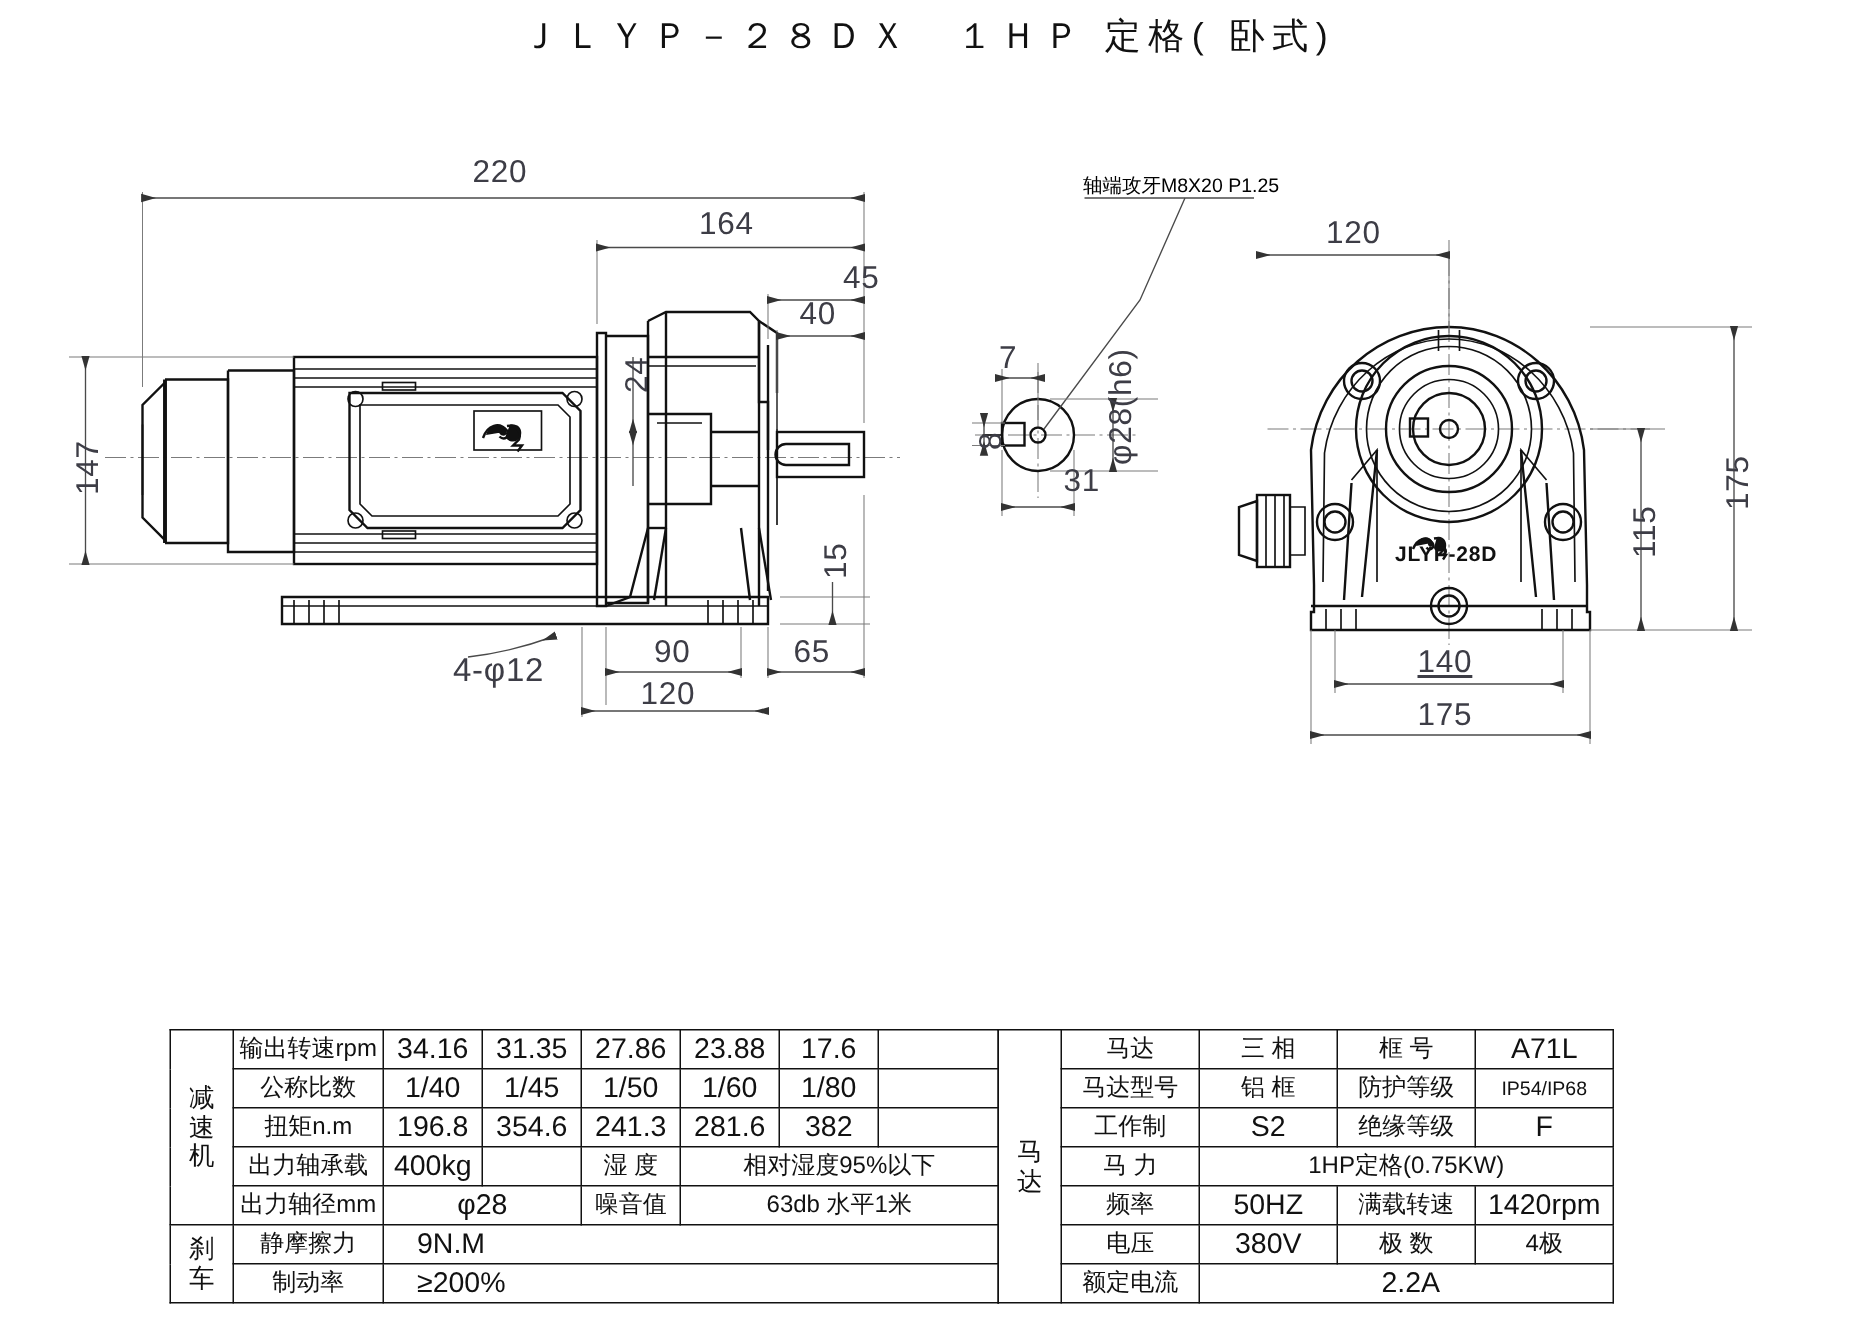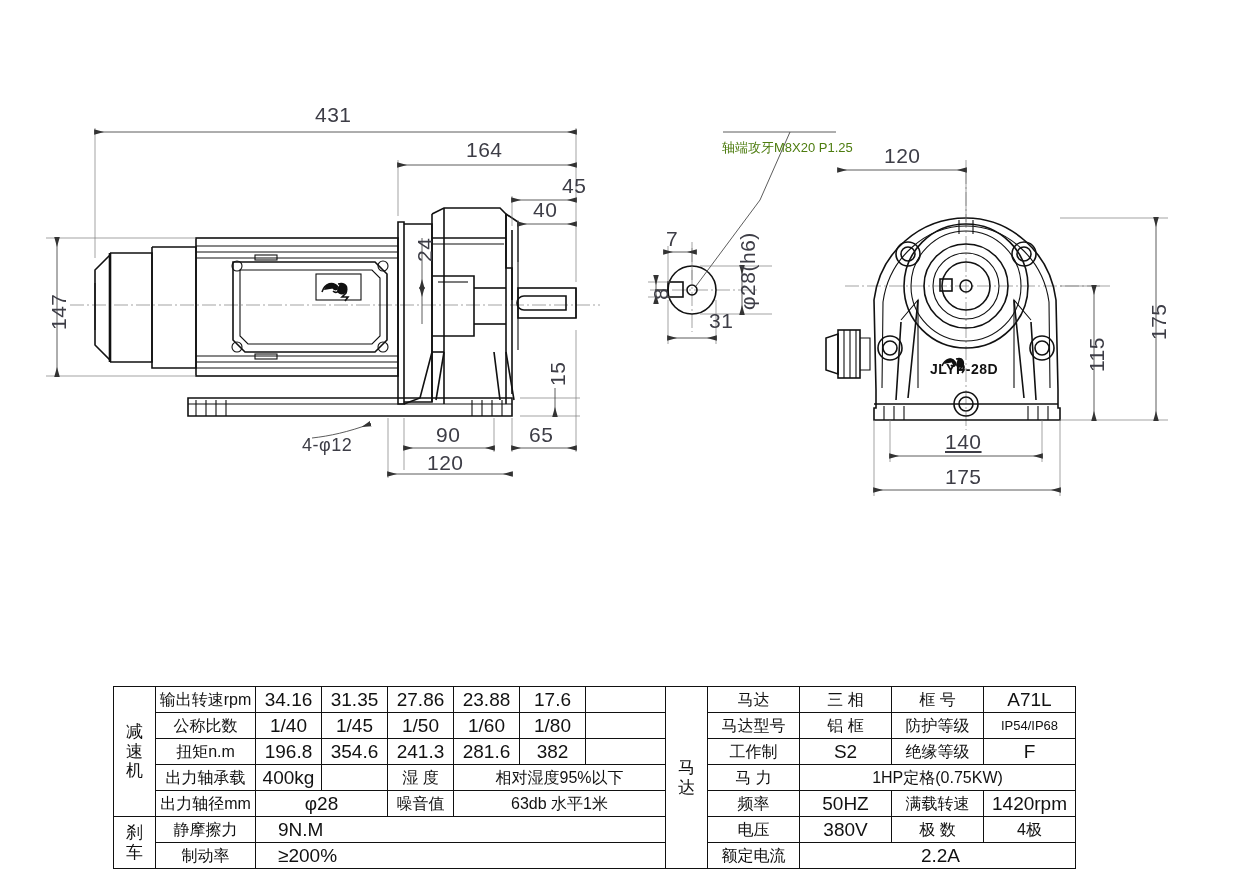--- a/index.html
+++ b/index.html
@@ -26,22 +26,22 @@
   .ctr{stroke:#7b7b7b;fill:none;stroke-width:0.7;stroke-dasharray:14 3 2 3;}
   .dim{stroke:#4a4a4a;fill:none;stroke-width:0.9;}
   .solidfill{fill:#111;stroke:none;}
 
   
   .dtxt{
     position:absolute;font-size:21px;color:#3d3d46;
     font-family:"Liberation Sans","DejaVu Sans",sans-serif;
     letter-spacing:0.5px;white-space:nowrap;line-height:1;
   }
-  .dtxt.sm{font-size:18px;}
-  .dtxt.xs{font-size:13px;color:#4d7c0f;letter-spacing:0;margin-top:24px;}
+  .dtxt.sm{font-size:22px;}
+  .dtxt.xs{font-size:13px;color:#000000;letter-spacing:0;}
   .rot90{transform:rotate(-90deg);transform-origin:left top;}
 
   
   .tbl-wrap{position:absolute;}
   table.spec{
     border-collapse:collapse;table-layout:fixed;
     font-size:17px;color:#111;
     font-family:"Liberation Sans","DejaVu Sans",sans-serif;
   }
   table.spec td{
@@ -52,20 +52,21 @@
   table.spec td.lbl{font-size:16px;}
   table.spec td.num{font-size:19px;}
   table.spec td.blank{}
   .vstack{display:flex;flex-direction:column;align-items:center;justify-content:center;line-height:1.15;}
 </style>
 </head>
 <body>
 
 <div class="page">
 
+  <div class="title">ＪＬＹＰ－２８ＤＸ　１ＨＰ 定格( 卧式)</div>
 
   <svg class="draw" viewBox="0 0 1238 880">
     <defs>
       <marker id="ah" markerWidth="11" markerHeight="8" refX="10" refY="4" orient="auto">
         <path d="M0,4 L11,0.9 L11,7.1 Z" fill="#333"></path>
       </marker>
       <marker id="ahr" markerWidth="11" markerHeight="8" refX="1" refY="4" orient="auto">
         <path d="M11,4 L0,0.9 L0,7.1 Z" fill="#333"></path>
       </marker>
     </defs>
@@ -271,21 +272,21 @@
       <line class="thin" x1="890" y1="420" x2="890" y2="462"></line>
       <line class="thin" x1="1042" y1="420" x2="1042" y2="462"></line>
       <line class="dim" x1="890" y1="456" x2="1042" y2="456" marker-start="url(#ahr)" marker-end="url(#ah)"></line>
 
       <line class="thin" x1="874" y1="420" x2="874" y2="496"></line>
       <line class="thin" x1="1060" y1="420" x2="1060" y2="496"></line>
       <line class="dim" x1="874" y1="490" x2="1060" y2="490" marker-start="url(#ahr)" marker-end="url(#ah)"></line>
     </g>
   </svg>
 
-  <div class="dtxt" style="left:315px;top:104px;">431</div>
+  <div class="dtxt" style="left:315px;top:104px;">220</div>
   <div class="dtxt" style="left:466px;top:139px;">164</div>
   <div class="dtxt" style="left:562px;top:175px;">45</div>
   <div class="dtxt" style="left:533px;top:199px;">40</div>
   <div class="dtxt rot90" style="left:48px;top:330px;">147</div>
   <div class="dtxt rot90" style="left:414px;top:262px;">24</div>
   <div class="dtxt rot90" style="left:547px;top:386px;">15</div>
   <div class="dtxt" style="left:436px;top:424px;">90</div>
   <div class="dtxt" style="left:529px;top:424px;">65</div>
   <div class="dtxt" style="left:427px;top:452px;">120</div>
   <div class="dtxt sm" style="left:302px;top:436px;">4-φ12</div>

